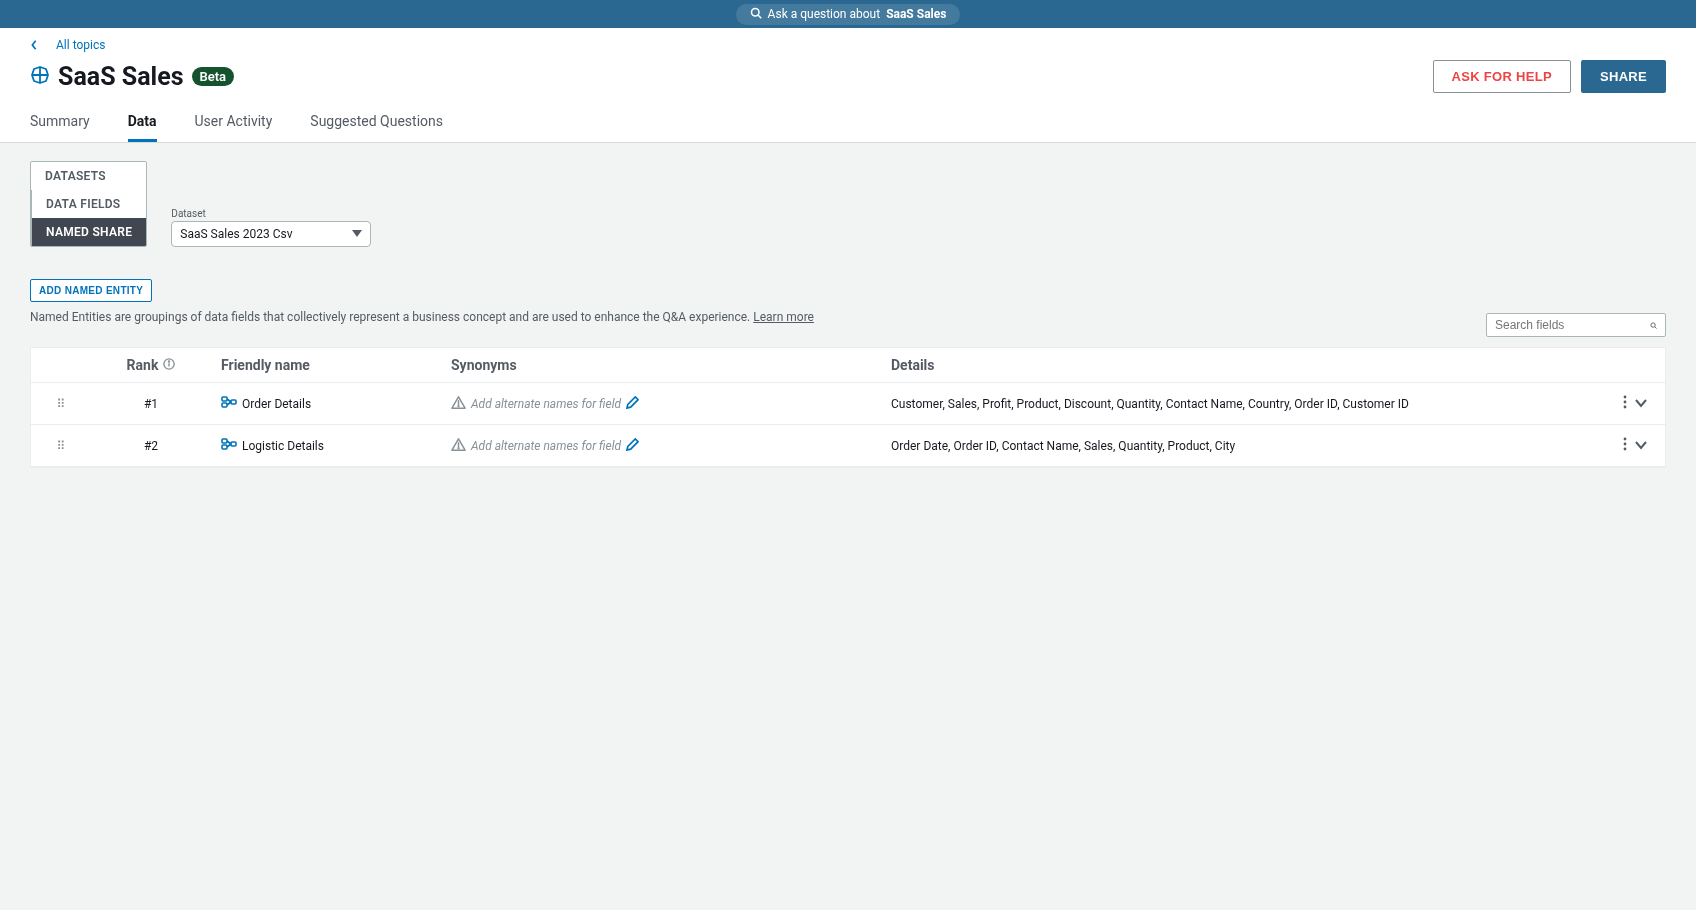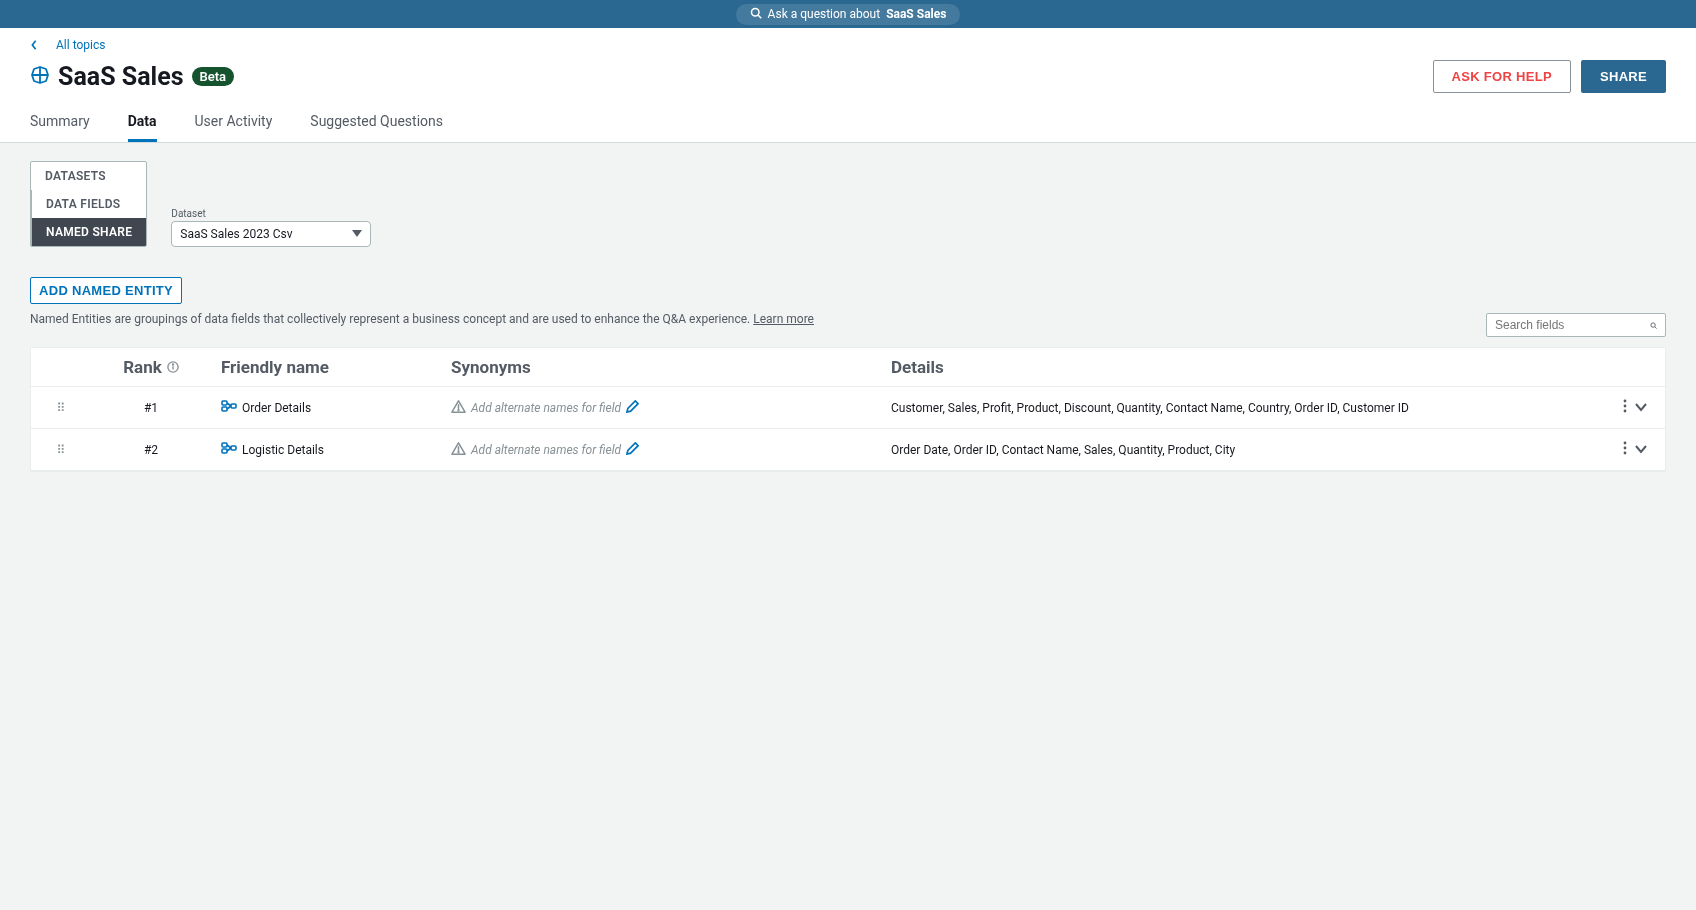--- a/index.html
+++ b/index.html
@@ -28,28 +28,28 @@
 .seg-group { display: flex; border: 1px solid #aab7b8; border-radius: 2px; overflow: hidden; background: #fff; flex-direction: column; }
 .seg { padding: 7px 14px; font-size: 12px; font-weight: 600; color: #545b64; cursor: pointer; letter-spacing: 0.3px; }
 .seg + .seg { border-left: 1px solid #aab7b8; }
 .seg.active { background: #414750; color: #fff; }
 .dataset-block { display: flex; flex-direction: column; gap: 2px; }
 .dataset-label { font-size: 10px; color: #545b64; }
 .select-box { display: flex; align-items: center; justify-content: space-between; border: 1px solid #aab7b8; background: #fff; border-radius: 4px; padding: 5px 8px; width: 200px; font-size: 12px; cursor: pointer; }
 .select-box svg { width: 10px; height: 8px; fill: #545b64; }
 .subhead-row { display: flex; align-items: center; justify-content: space-between; margin-top: 18px; }
 .sub-left-col { display: flex; flex-direction: column; gap: 8px; align-items: flex-start; }
-.btn-small-outline { border: 1px solid #0073bb; color: #0073bb; background: #fff; font-size: 13px; font-weight: 600; padding: 5px 8px; border-radius: 2px; cursor: pointer; letter-spacing: 0.3px; }
+.btn-small-outline { border: 1px solid #0073bb; color: #0073bb; background: #fff; font-size: 10px; font-weight: 600; padding: 5px 8px; border-radius: 2px; cursor: pointer; letter-spacing: 0.3px; }
 .infoline { font-size: 12px; color: #545b64; }
 .infoline a { color: #545b64; text-decoration: underline; cursor: pointer; }
 .search-field { display: flex; align-items: center; border: 1px solid #aab7b8; background: #fff; border-radius: 2px; padding: 4px 8px; width: 180px; margin-top: 48px; }
 .search-field input { border: none; outline: none; font-size: 12px; flex: 1; background: transparent; }
 .search-field svg { width: 13px; height: 13px; stroke: #545b64; fill: none; stroke-width: 2; }
 .table-wrap { margin-top: 10px; border: 1px solid #eaeded; background: #fff; }
-.thead { display: flex; border-bottom: 1px solid #eaeded; font-size: 17px; font-weight: 700; color: #545b64; }
+.thead { display: flex; border-bottom: 1px solid #eaeded; font-size: 14px; font-weight: 700; color: #545b64; }
 .cell { padding: 9px 10px; display: flex; align-items: center; gap: 5px; }
 .col-handle { width: 60px; justify-content: center; }
 .col-rank { width: 120px; justify-content: center; }
 .col-name { width: 230px; }
 .col-syn { width: 440px; }
 .col-det { flex: 1; }
 .col-actions { width: 70px; justify-content: flex-end; gap: 8px; padding-right: 18px; }
 .trow { display: flex; border-bottom: 1px solid #eaeded; font-size: 12px; color: #16191f; min-height: 42px; align-items: center; }
 .drag-handle { color: #879196; cursor: grab; font-size: 12px; }
 .entity-icon svg { width: 16px; height: 16px; stroke: #0073bb; fill: none; stroke-width: 1.6; }

